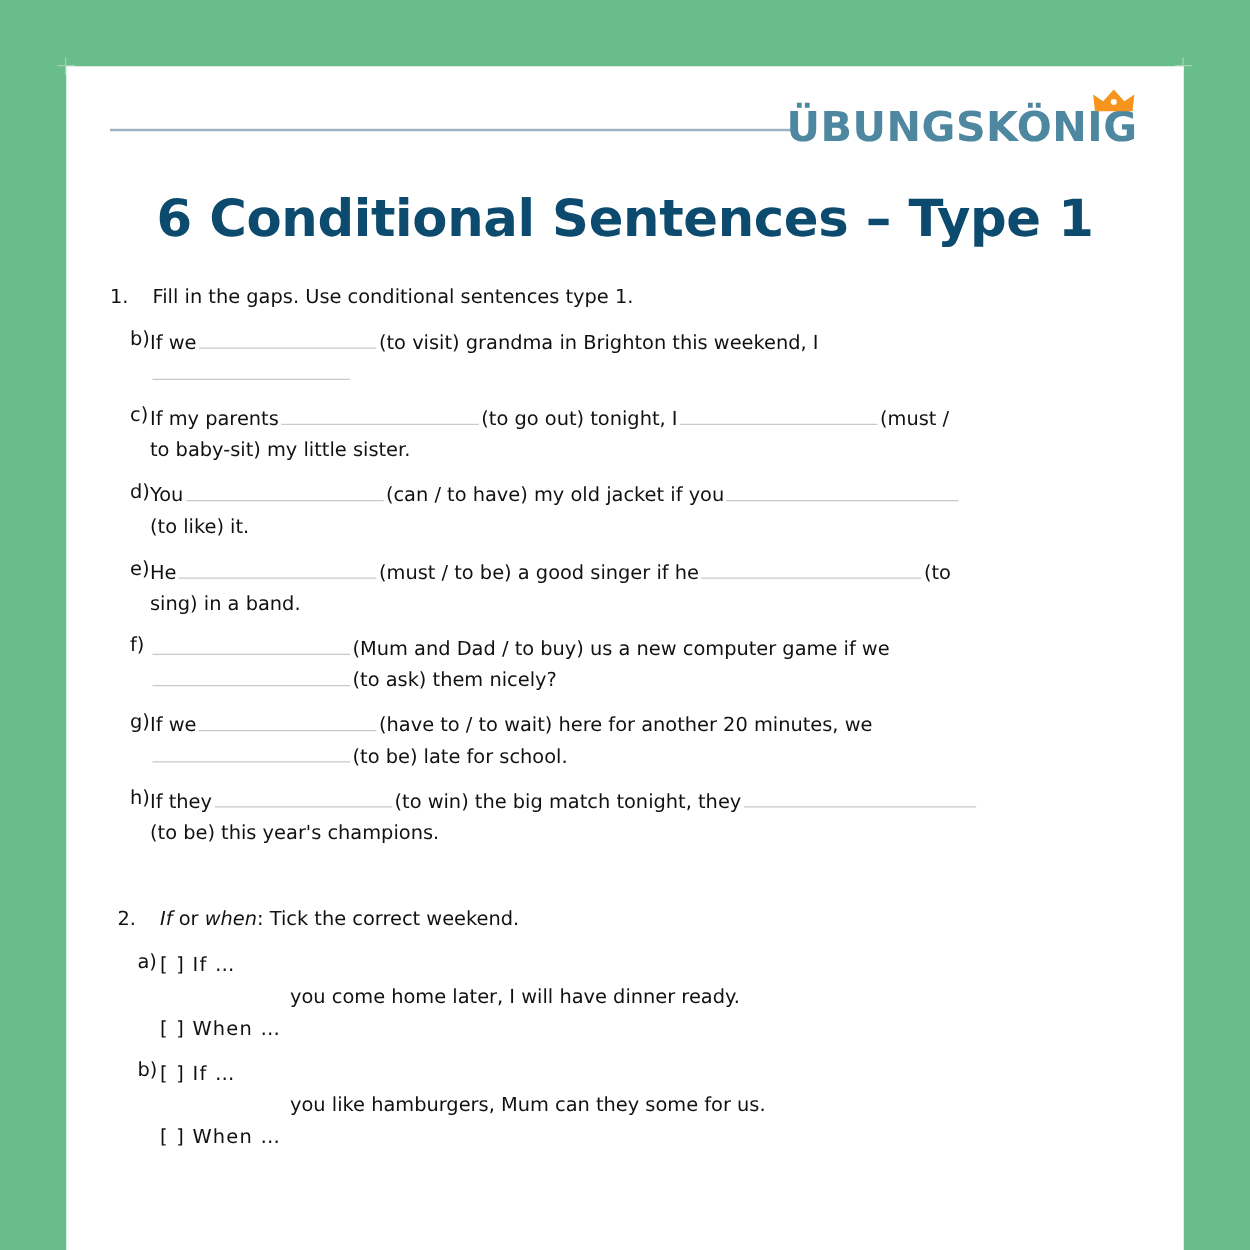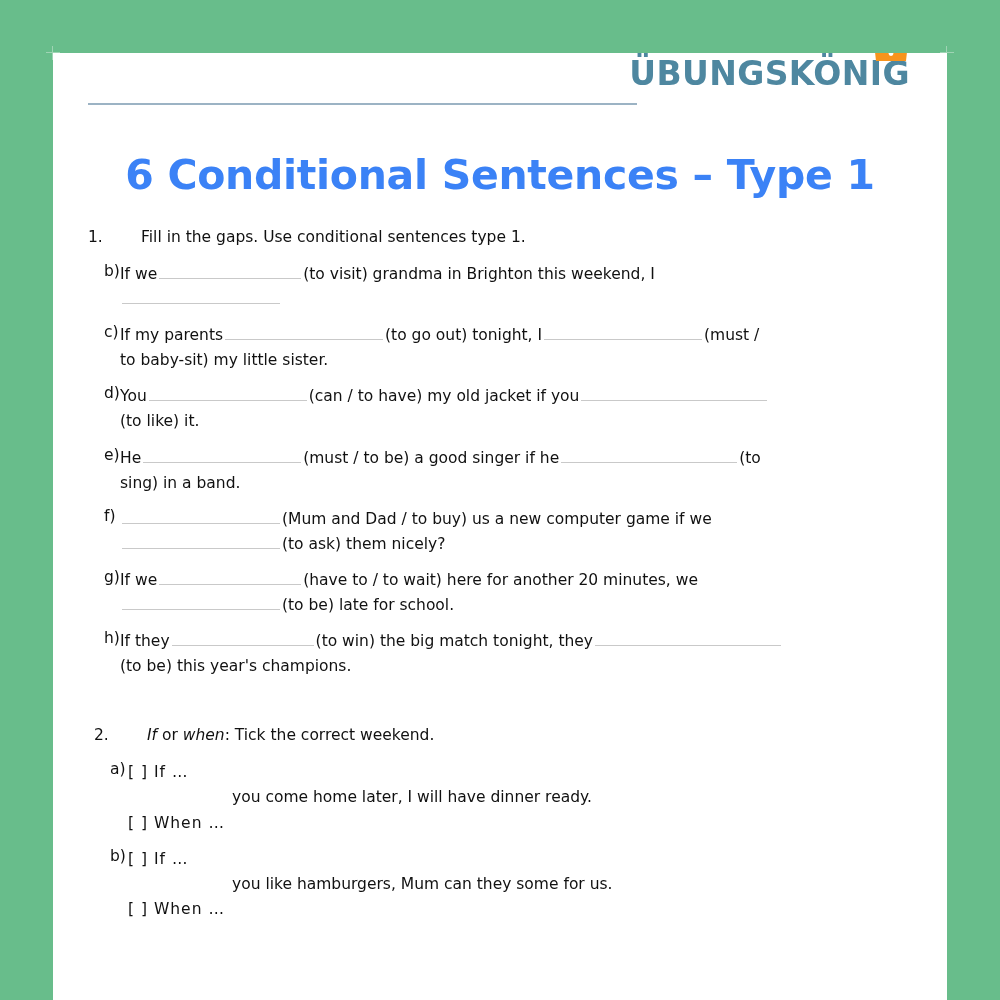--- a/index.html
+++ b/index.html
@@ -50,21 +50,21 @@
     height: 78px;
   }
   .header-rule {
     position: absolute;
     left: 0; top: 50px;
     width: 549px; height: 2px;
     background: #9cb3c4;
   }
   .logo {
     position: absolute;
-    right: 2px; top: 4px;
+    right: 2px; top: 32px;
     height: 52px;
     text-align: right;
   }
   .logo-word {
     font-family: "DejaVu Sans", sans-serif;
     font-weight: bold;
     font-size: 33px;
     letter-spacing: 0.4px;
     color: #4e87a0;
     line-height: 1;
@@ -76,21 +76,21 @@
     top: -15px;
     width: 34px;
     height: 22px;
   }
 
   
   .title {
     font-family: "DejaVu Sans", sans-serif;
     font-weight: bold;
     font-size: 41px;
-    color: #3b82f6;
+    color: #0c4a6e;
     text-align: center;
     letter-spacing: -0.3px;
     margin: 20px 0 0 0;
     padding: 0;
     white-space: nowrap;
   }
 
   
   .exercise {
     margin-top: 28px;
@@ -103,21 +103,21 @@
     font-size: 15.5px;
     color: #111;
     line-height: 1.35;
   }
   .ex-num {
     width: 34px;
     flex: 0 0 34px;
     text-align: left;
   }
   .ex-2 .ex-num { width: 40px; flex: 0 0 40px; padding-left: 6px; }
-  .ex-head-text { flex: 1; margin-left: 19px; }
+  .ex-head-text { flex: 1; }
   .ital { font-style: italic; }
 
   .items {
     margin-top: 14px;
   }
   .item {
     display: flex;
     font-size: 15.5px;
     color: #111;
     margin-bottom: 11px;

